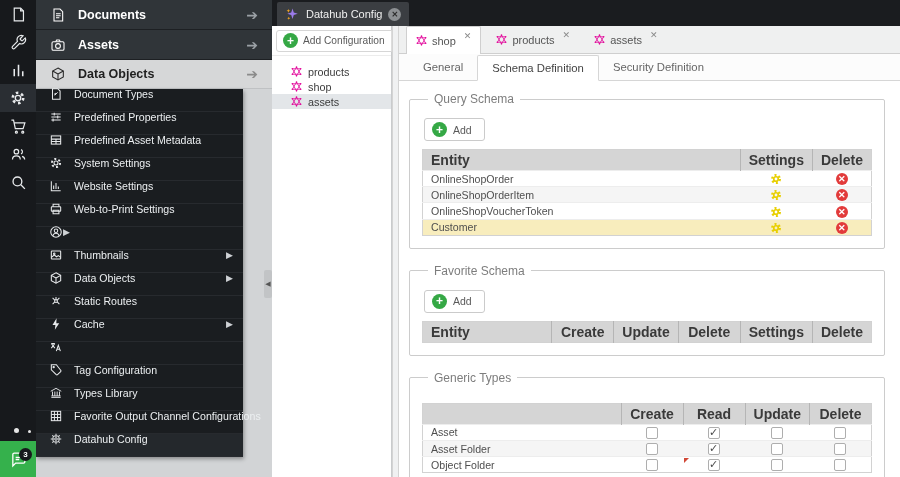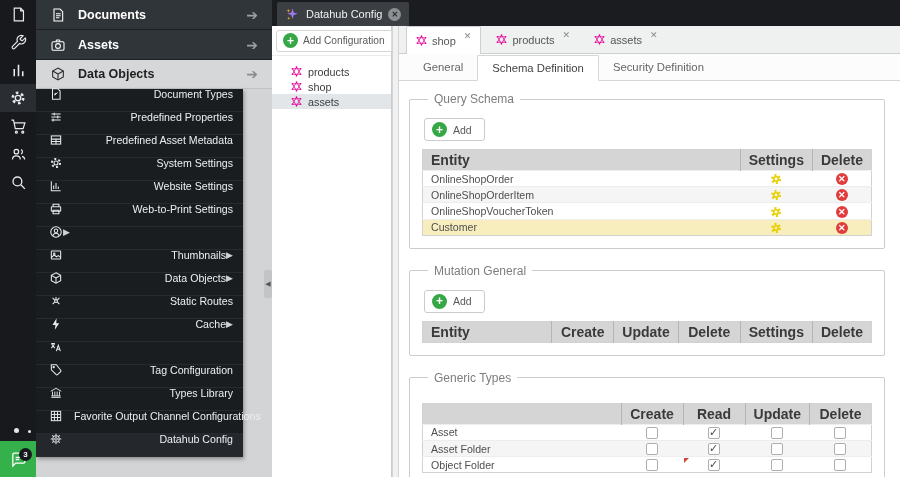--- a/index.html
+++ b/index.html
@@ -18,21 +18,21 @@
   .chatbadge { position:absolute; right:4px; top:7px; width:13px; height:13px; border-radius:50%; background:#17191c; color:#fff; font-size:8px; font-weight:bold; display:flex; align-items:center; justify-content:center; }
 
   
   .menu { position:absolute; left:36px; top:0; width:236px; height:339px; background:#d2d4d6; z-index:20; }
   .acc-head { height:30px; display:flex; align-items:center; padding:0 14px; background:#303539; border-bottom:1px solid #1d2023; color:#fff; }
   .acc-head .lbl { font-size:12.5px; font-weight:bold; margin-left:12px; flex:1; }
   .acc-head .arr { color:#9aa0a5; font-size:14px; }
   .acc-head.light { background:#d6d7d8; color:#1f1f1f; border-bottom:1px solid #bfc1c3; height:29px; }
   .acc-head.light .arr { color:#8b8b8b; }
   .submenu { position:absolute; left:0; top:89px; width:207px; background:#1a1d20; box-shadow:1px 2px 4px rgba(0,0,0,.35); }
-  .submenu .item { height:23px; display:flex; align-items:center; padding:0 10px 12px 13px; border-bottom:1px solid #272a2e; color:#eceff1; cursor:pointer;text-align:right; }
+  .submenu .item { height:23px; display:flex; align-items:center; padding:0 10px 12px 13px; border-bottom:1px solid #272a2e; color:#eceff1; cursor:pointer; }
   .submenu .item.current { background:#24282c; }
   .submenu .item .ic { width:14px; height:14px; color:#e8eaec; flex:none; }
   .submenu .item .lbl { font-size:10.6px; margin-left:11px; flex:1; white-space:nowrap; }
   .submenu .item .sub-arr { color:#cfd2d5; font-size:9px; }
   .vhandle { position:absolute; left:228px; top:270px; width:8px; height:28px; background:#c2c4c6; border-radius:2px; display:flex; align-items:center; justify-content:center; color:#555; font-size:7px; }
 
   
   .workspace { position:absolute; left:272px; top:0; right:0; height:477px; background:#fff; }
   .tabstrip { position:absolute; left:0; top:0; right:0; height:26px; background:#1a1c1f; }
   .ws-tab { position:absolute; left:5px; top:2px; height:24px; background:#3b3e42; border-radius:2px 2px 0 0; display:flex; align-items:center; padding:0 8px; gap:6px; }
@@ -463,21 +463,21 @@
                     <circle cx="12" cy="12" r="7.5" stroke-width="5" stroke-dasharray="3.8 4.1"></circle>
                     <circle cx="12" cy="12" r="4.5" stroke-width="3.4"></circle>
                   </svg></td>
             <td class="c"><span class="delico">✕</span></td>
           </tr>
         </tbody>
           </table>
       </fieldset>
 
       <fieldset>
-        <legend>Mutation General</legend>
+        <legend>Favorite Schema</legend>
         <div class="addbtn">
           <span class="gplus">+</span>
           <span class="lbl">Add</span>
         </div>
         <table class="grid">
           <tbody>
               <tr>
             <th>Entity</th>
             <th class="c wop">Create</th>
             <th class="c wop">Update</th>

